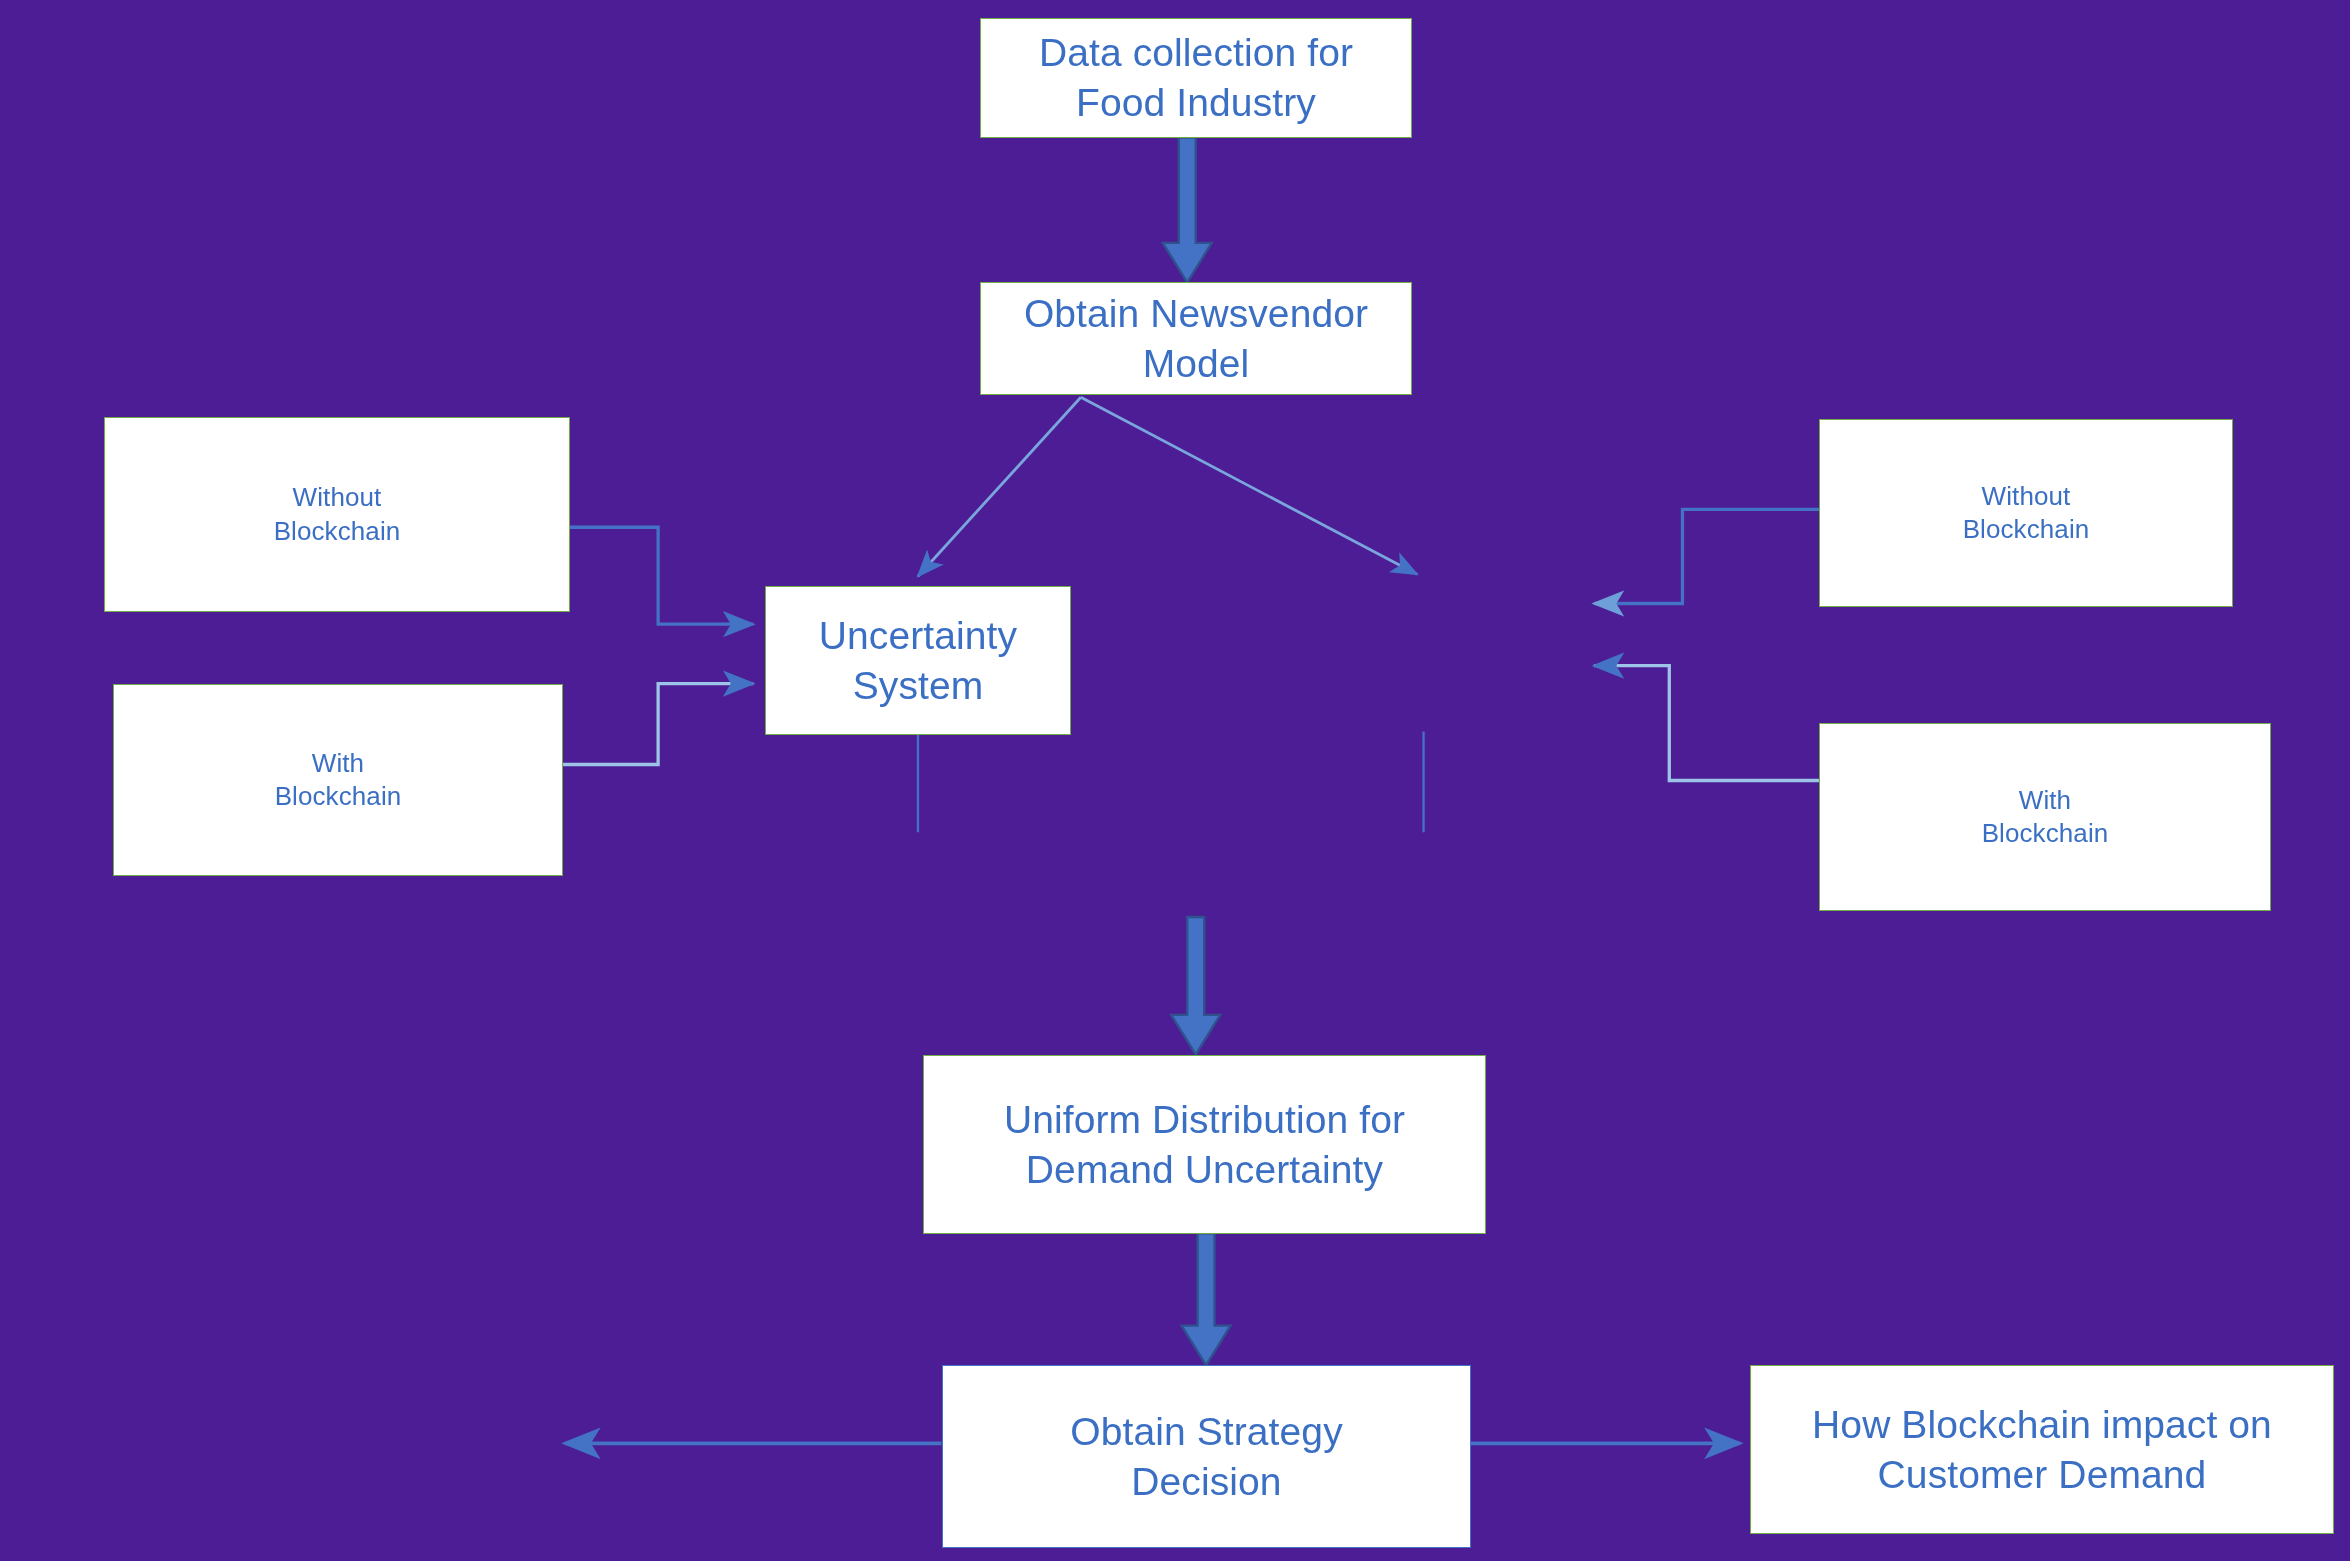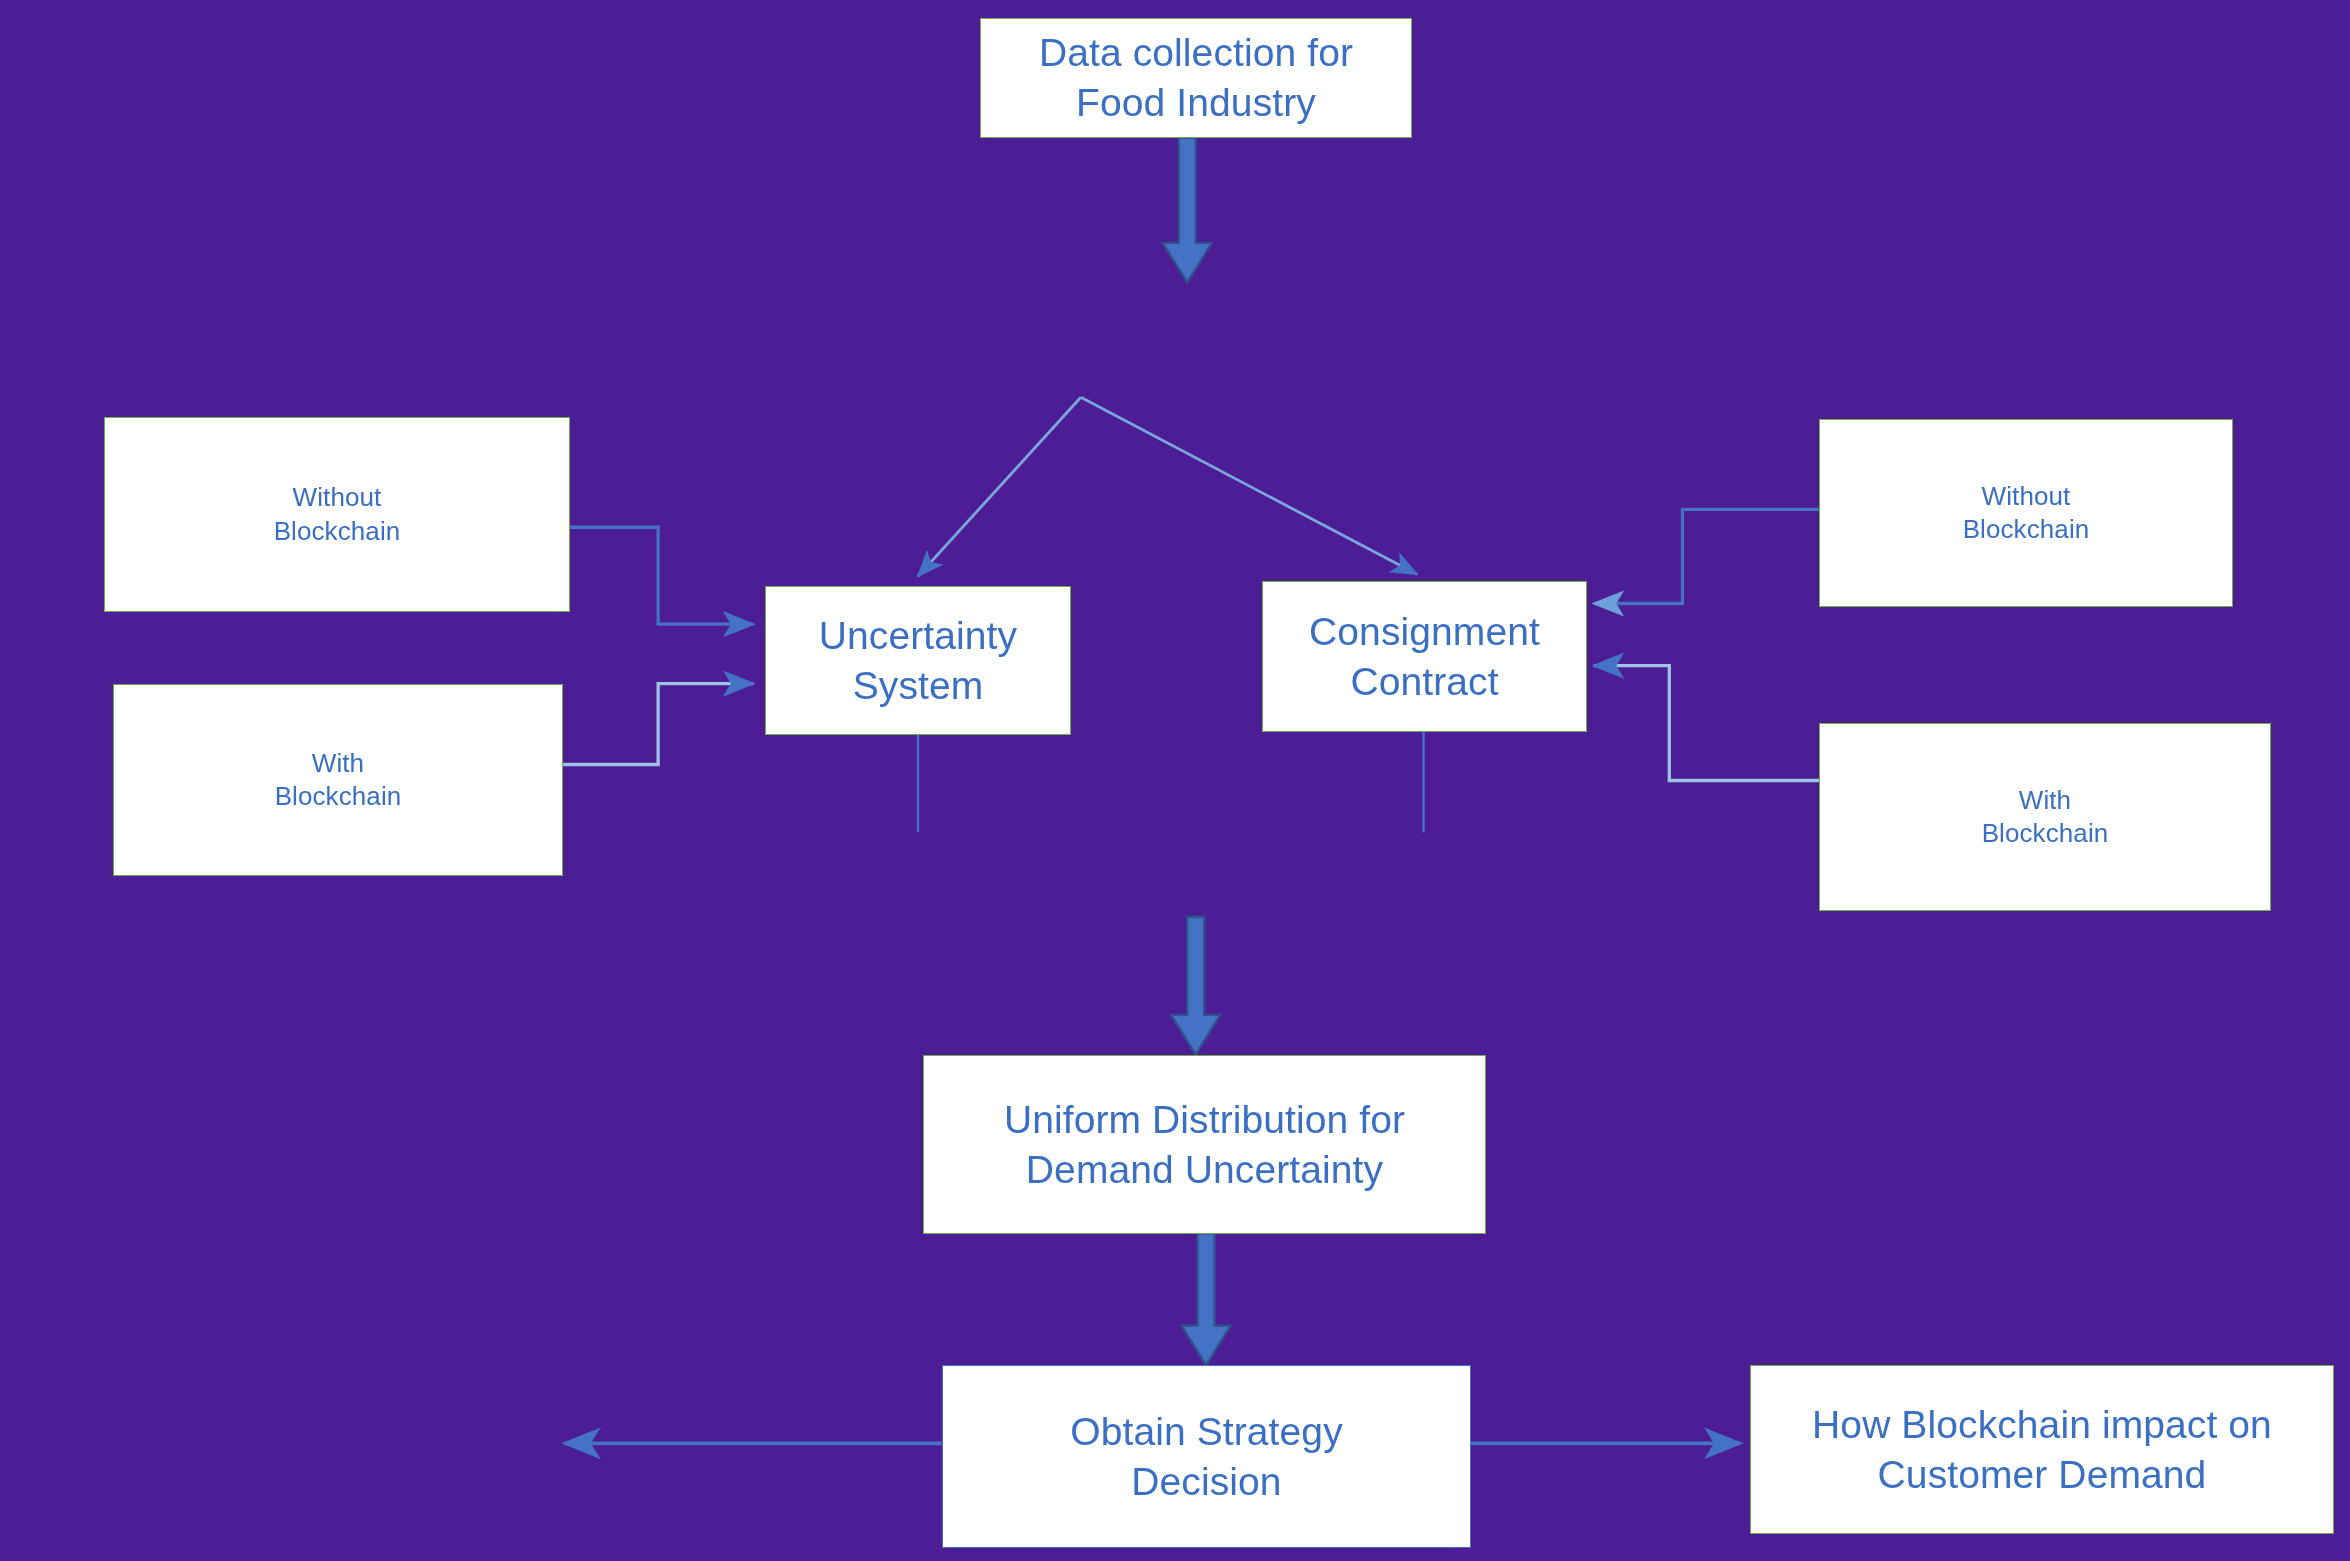--- a/index.html
+++ b/index.html
@@ -108,38 +108,38 @@
     </g>
 
     <g>
       <line x1="1562" y1="1533" x2="1848" y2="1533" stroke="#4472c4" stroke-width="4" marker-end="url(#ahd)"></line>
     </g>
   </svg>
 
   <div class="node green t-lg" style="left:980px; top:18px; width:432px; height:120px;">Data collection for
 Food Industry</div>
 
+  <div class="node green t-lg" style="left:980px; top:282px; width:432px; height:113px;">Obtain Newsvendor
+Model</div>
 
   <div class="node green t-md" style="left:104px; top:417px; width:466px; height:195px;">Without
 Blockchain</div>
 
   <div class="node green t-md" style="left:113px; top:684px; width:450px; height:192px;">With
 Blockchain</div>
 
   <div class="node green t-md" style="left:1819px; top:419px; width:414px; height:188px;">Without
 Blockchain</div>
 
   <div class="node green t-md" style="left:1819px; top:723px; width:452px; height:188px;">With
 Blockchain</div>
 
   <div class="node green t-lg" style="left:765px; top:586px; width:306px; height:149px;">Uncertainty
 System</div>
 
-  <div class="node green t-lg" style="left:1262px; top:581px; width:325px; height:151px;">Consignment
-Contract</div>
 
 
   <div class="node green t-lg" style="left:923px; top:1055px; width:563px; height:179px;">Uniform Distribution for
 Demand Uncertainty</div>
 
   <div class="node blue t-lg" style="left:942px; top:1365px; width:529px; height:183px;">Obtain Strategy
 Decision</div>
 
 
   <div class="node green t-lg" style="left:1750px; top:1365px; width:584px; height:169px;">How Blockchain impact on

